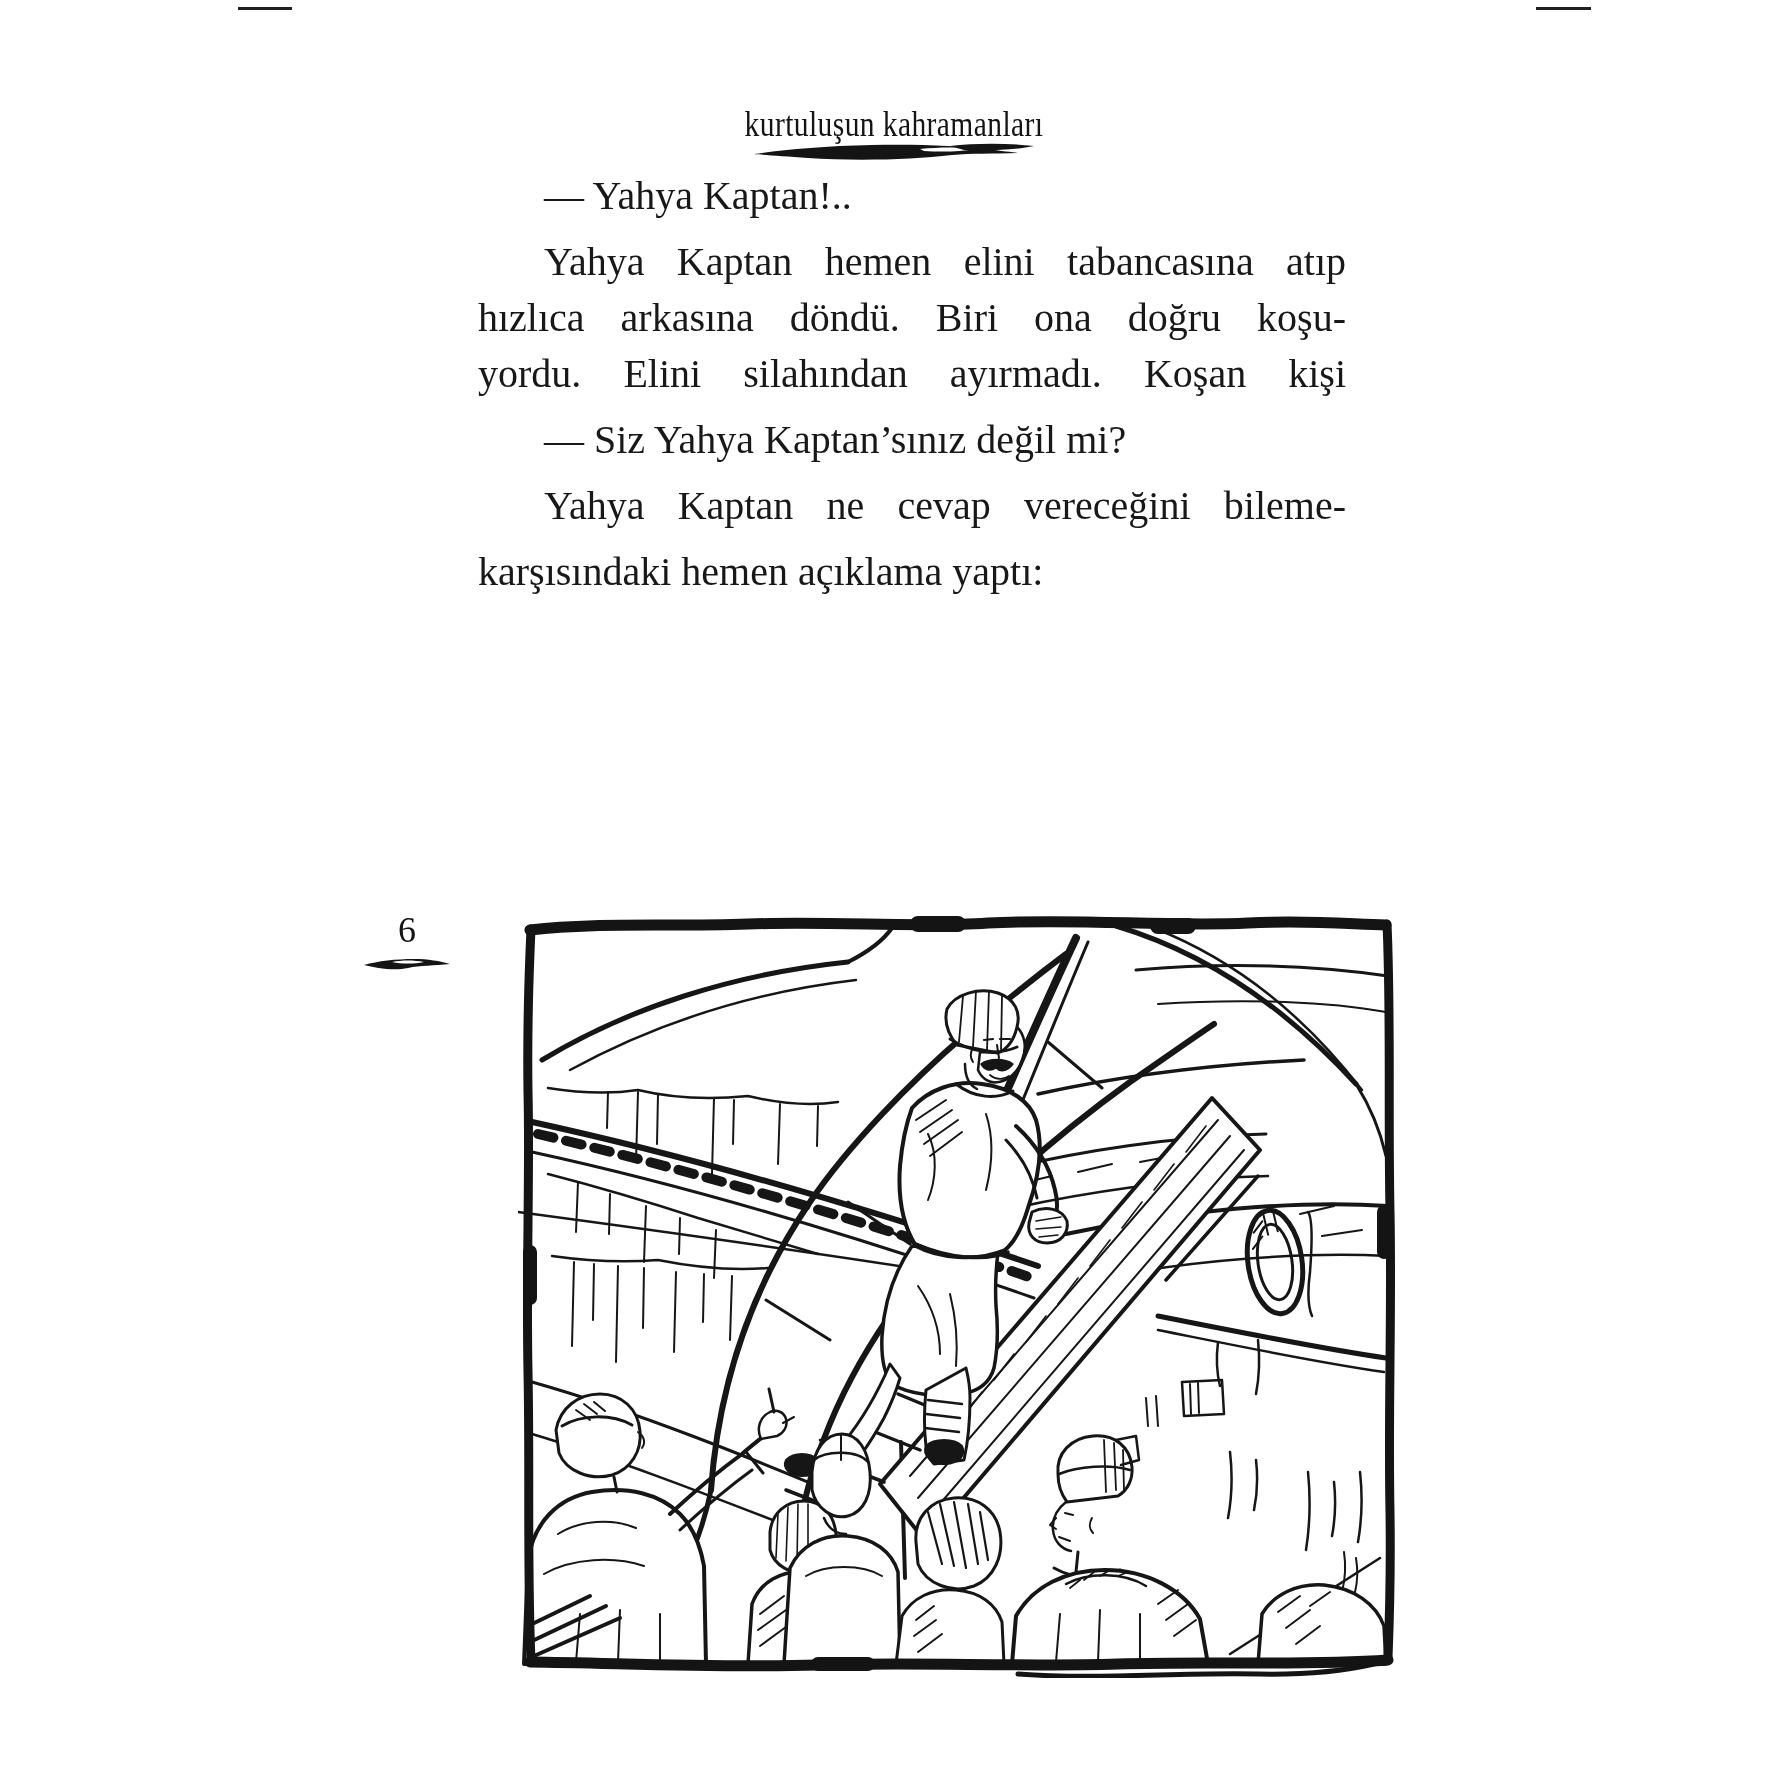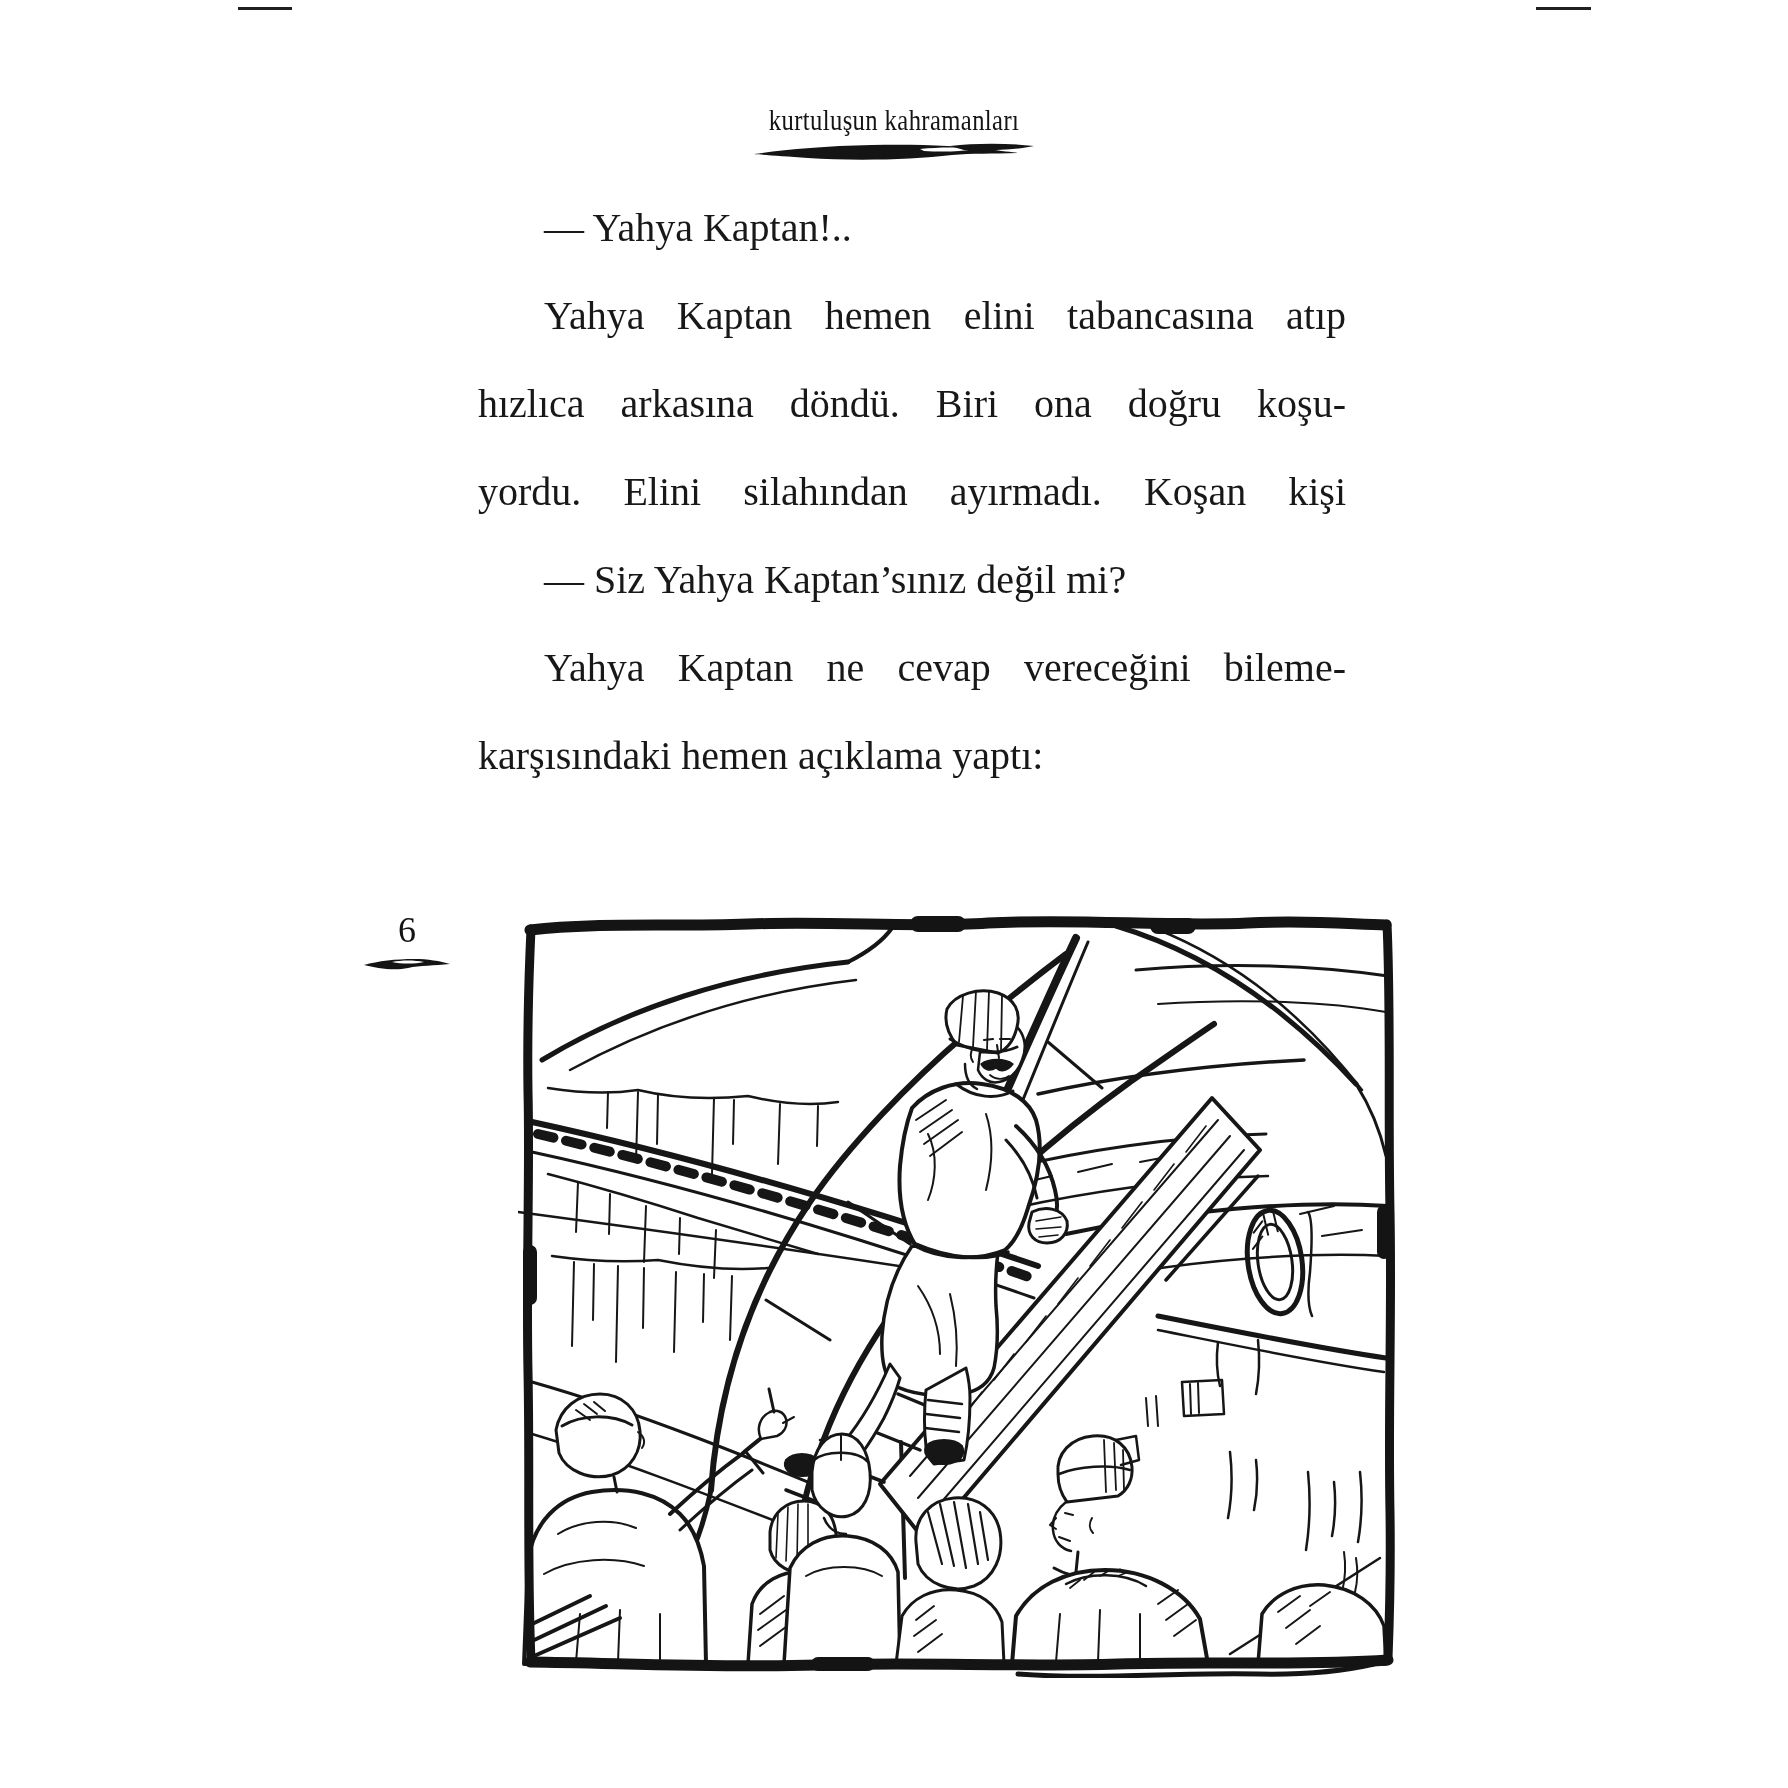--- a/index.html
+++ b/index.html
@@ -6,28 +6,28 @@
   body{
     width:1788px;height:1788px;position:relative;background:#ffffff;
     font-family:"Liberation Serif", serif;color:#181818;overflow:hidden;
   }
   .corner-dash{position:absolute;top:7px;height:3px;background:#202020;}
   .corner-dash.left{left:238px;width:54px;}
   .corner-dash.right{left:1536px;width:55px;}
 
   .running-header{
     position:absolute;top:103px;left:894px;transform:translateX(-50%);
-    font-size:30px;letter-spacing:.5px;white-space:nowrap;color:#141414;
+    font-size:36px;letter-spacing:.5px;white-space:nowrap;color:#141414;
   }
   .running-header .squeeze{display:inline-block;transform:scaleX(.82);transform-origin:center;}
   .header-swoosh{position:absolute;top:141px;left:894px;transform:translateX(-50%);}
 
   .textblock{position:absolute;left:478px;top:168px;width:868px;}
   .para{margin:0 0 10px 0;}
-  .line{font-size:40px;line-height:56px;color:#181818;margin-top:32px;}
+  .line{font-size:40px;line-height:56px;color:#181818;}
   .line.first{text-indent:66px;}
   .line.just{text-align:justify;text-align-last:justify;}
 
   .pagenum-wrap{position:absolute;left:362px;top:908px;width:90px;text-align:center;}
   .pagenum{font-size:36px;line-height:44px;color:#141414;}
   .pagenum-swoosh{display:block;margin:4px auto 0 auto;}
 
   .illustration{position:absolute;left:518px;top:912px;width:882px;height:766px;}
   .illustration svg{display:block;width:882px;height:766px;}
 </style>

